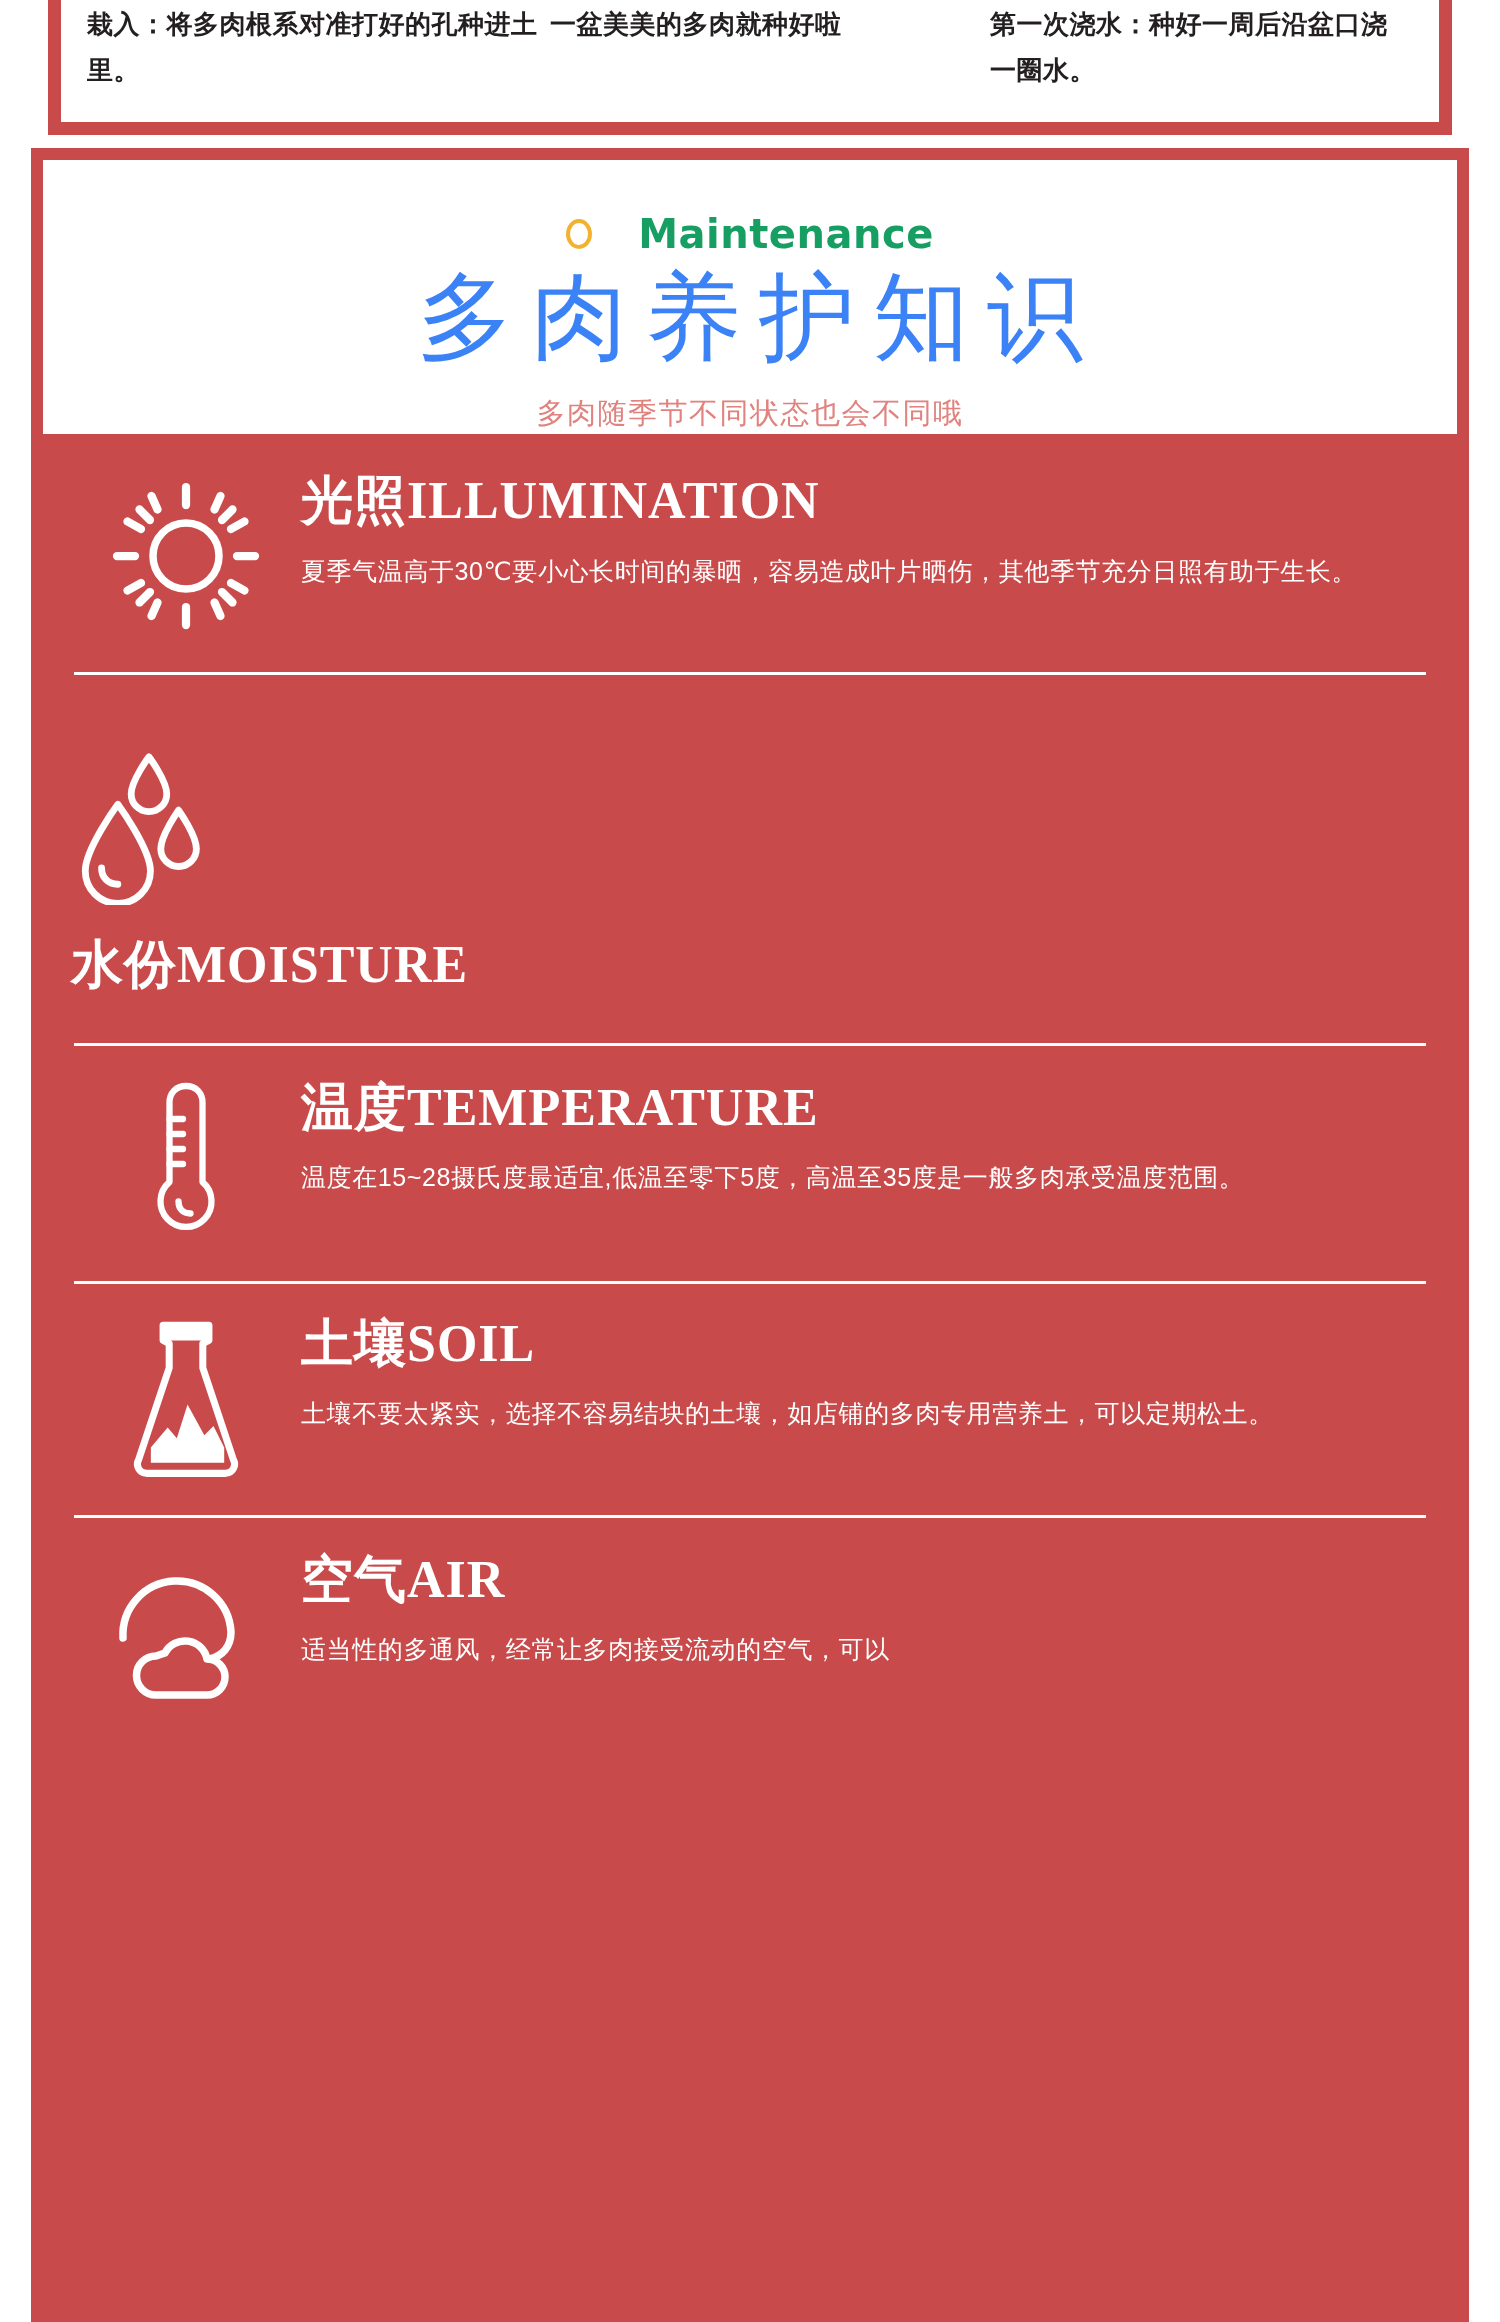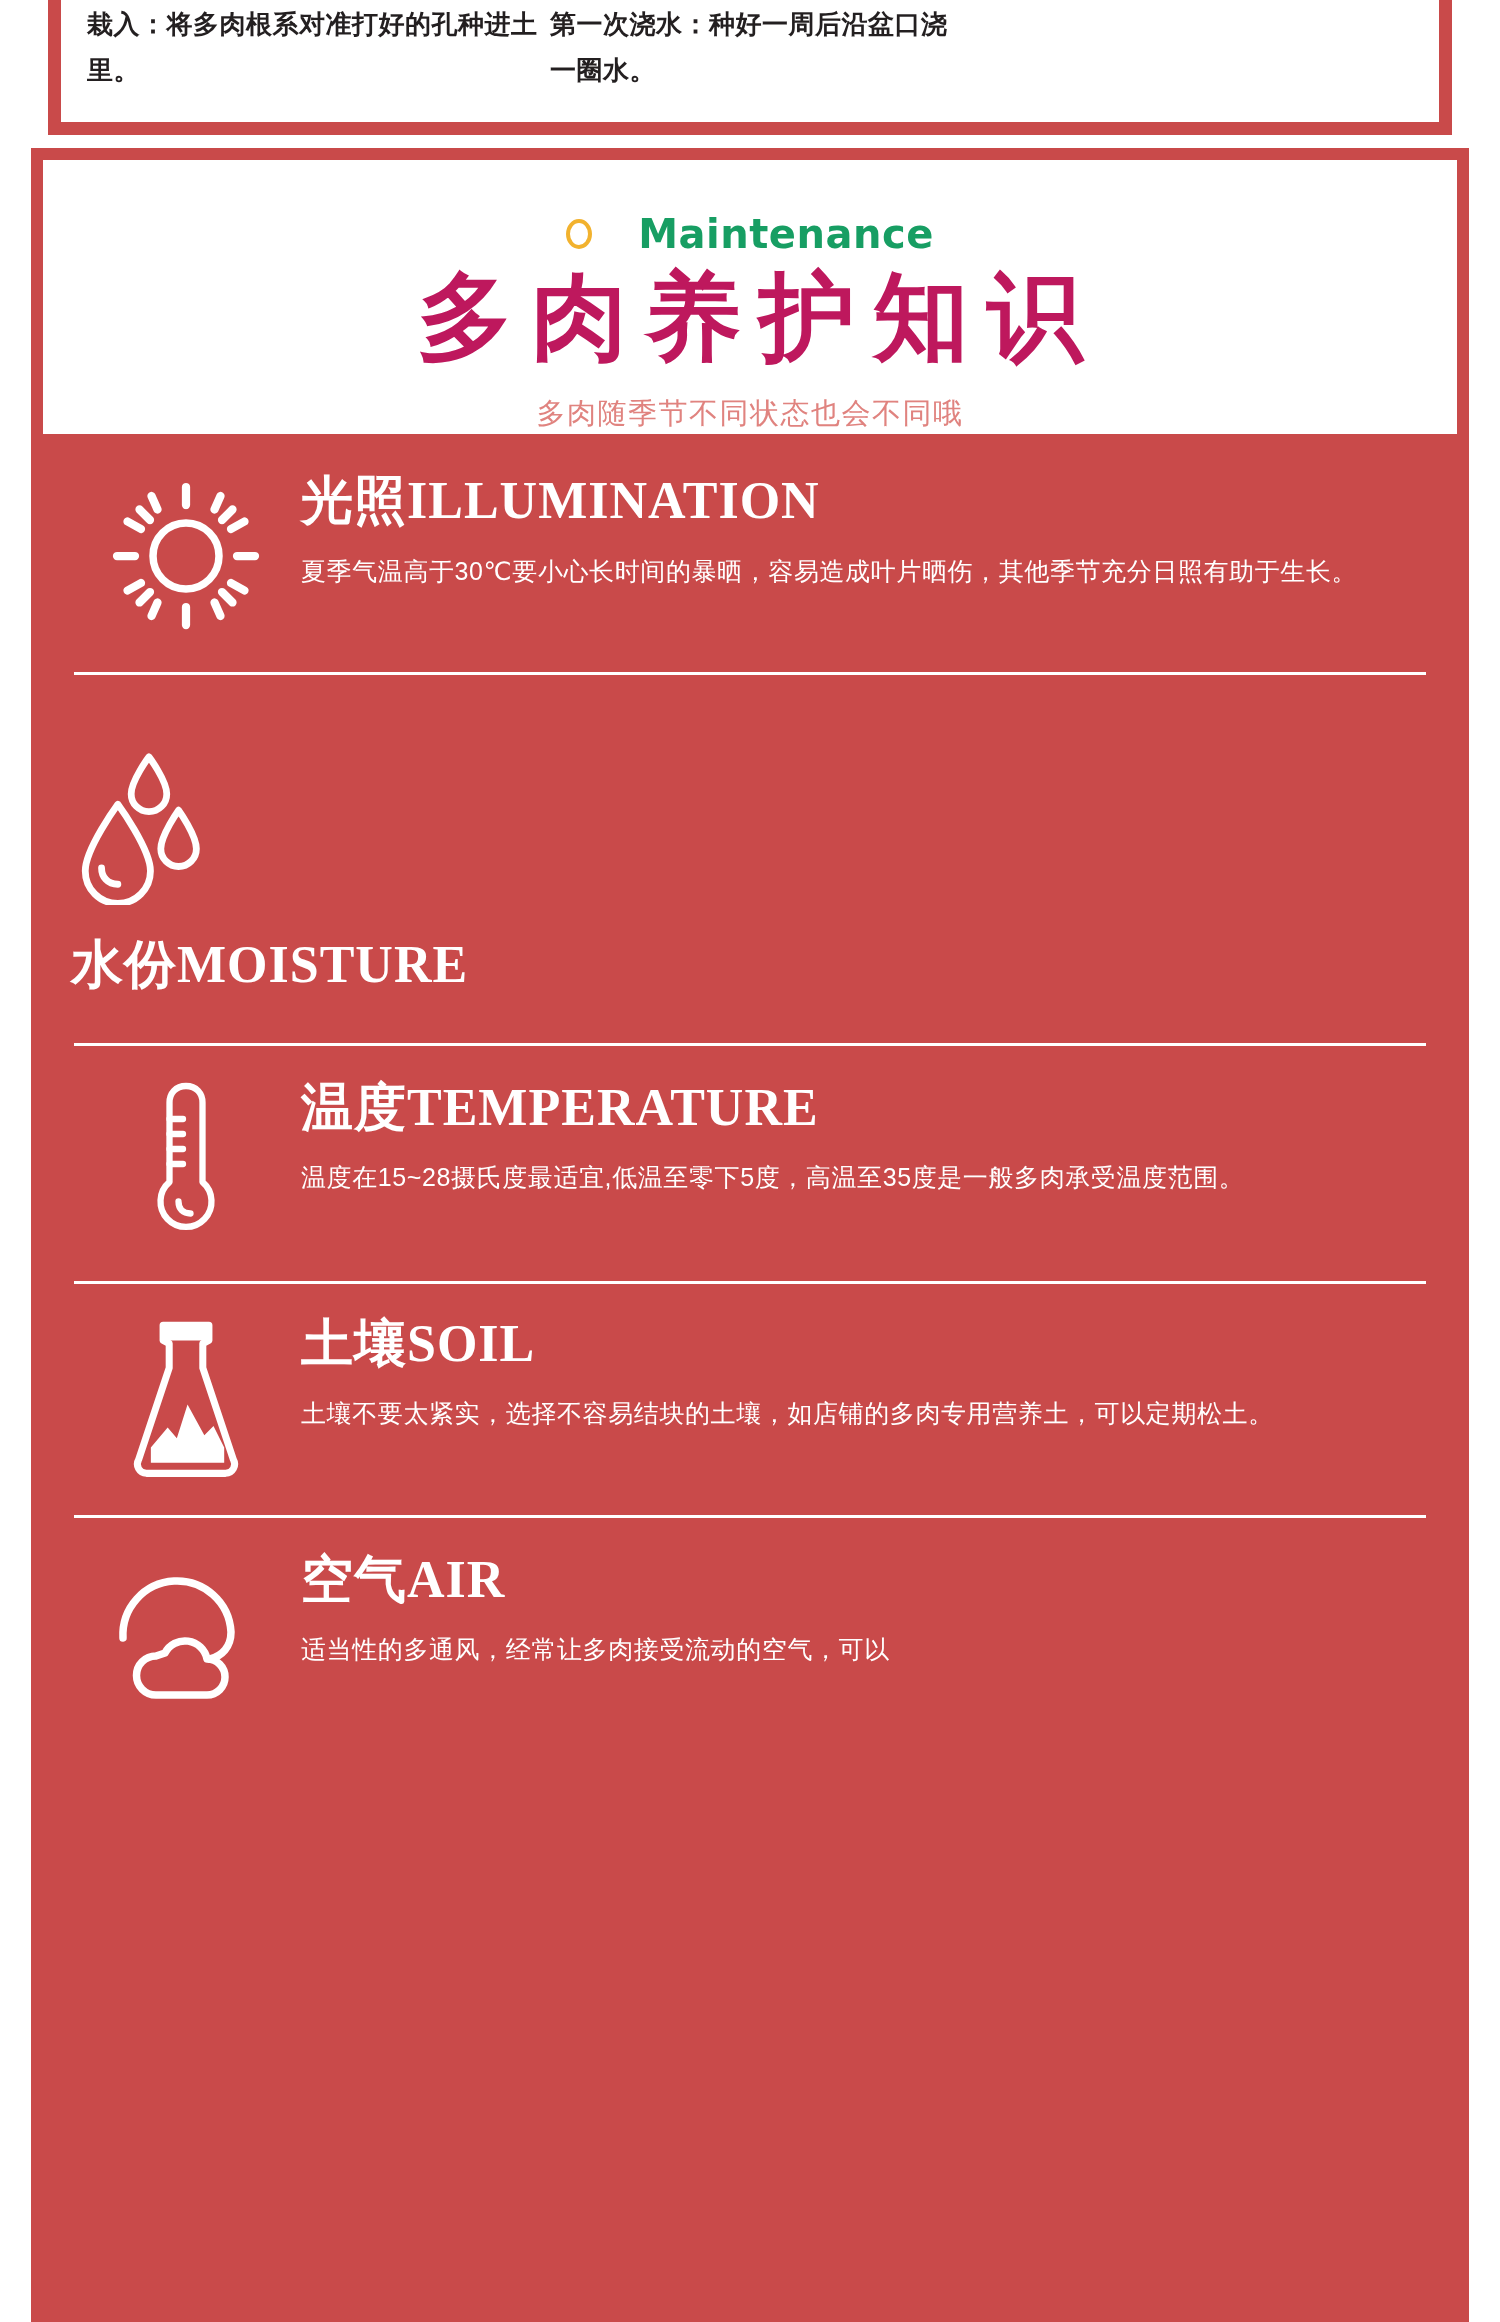--- a/index.html
+++ b/index.html
@@ -94,22 +94,22 @@
   .eyebrow-text {
     font-family: "DejaVu Sans", sans-serif;
     font-size: 40px;
     font-weight: 700;
     color: #179e63;
     letter-spacing: 0.5px;
   }
   .maint-title {
     font-size: 96px;
     line-height: 1.15;
-    font-weight: 700;
-    color: #be185d;
+    font-weight: 400;
+    color: #3b82f6;
     letter-spacing: 18px;
     text-indent: 18px;
     font-family: "DejaVu Sans", "Liberation Sans", sans-serif;
   }
   .maint-sub {
     margin-top: 22px;
     font-size: 29px;
     color: #e0837f;
     letter-spacing: 1.5px;
     font-weight: 500;
@@ -175,20 +175,21 @@
 </style>
 </head>
 <body>
 
 <div class="page">
 
   <div class="top-card">
     <div class="top-card-inner">
       <div class="top-steps">
         <div class="top-step s1">栽入：将多肉根系对准打好的孔种进土里。</div>
+        <div class="top-step s2">一盆美美的多肉就种好啦</div>
         <div class="top-step s3">第一次浇水：种好一周后沿盆口浇一圈水。</div>
       </div>
     </div>
   </div>
 
   <div class="maint-card">
 
     <div class="maint-header">
       <div class="eyebrow-row">
         <span class="eyebrow-dot"></span>

